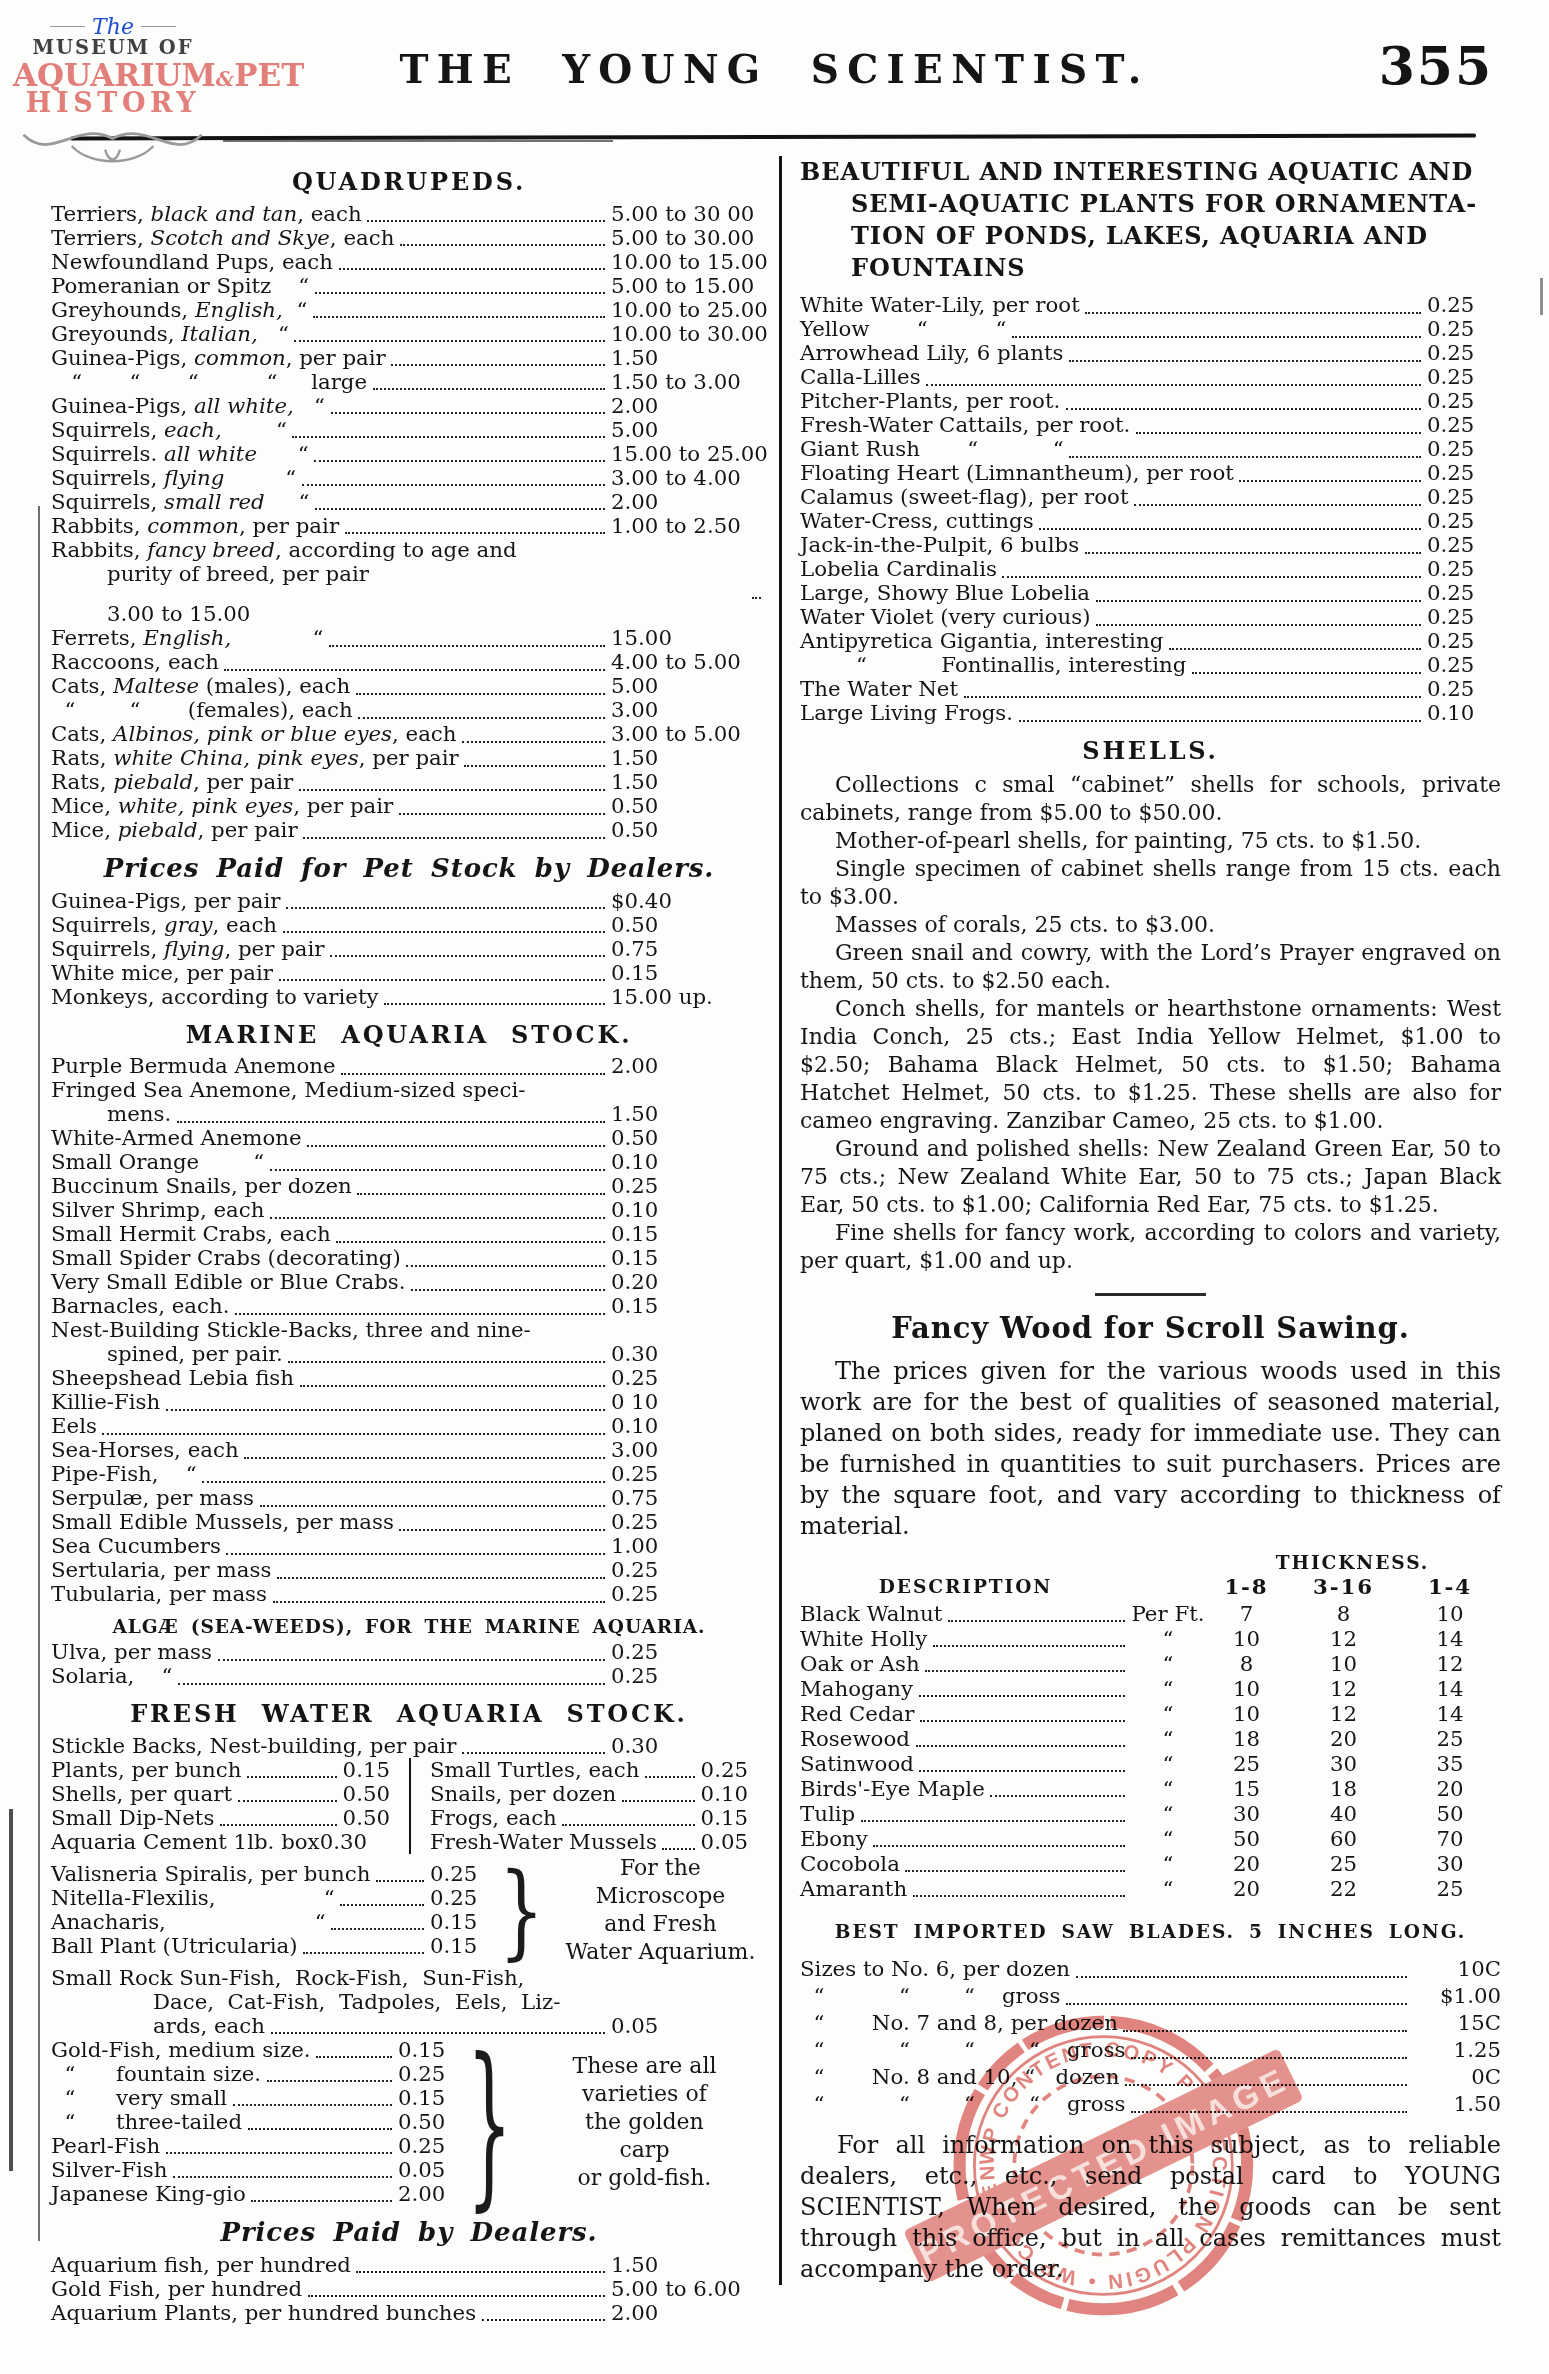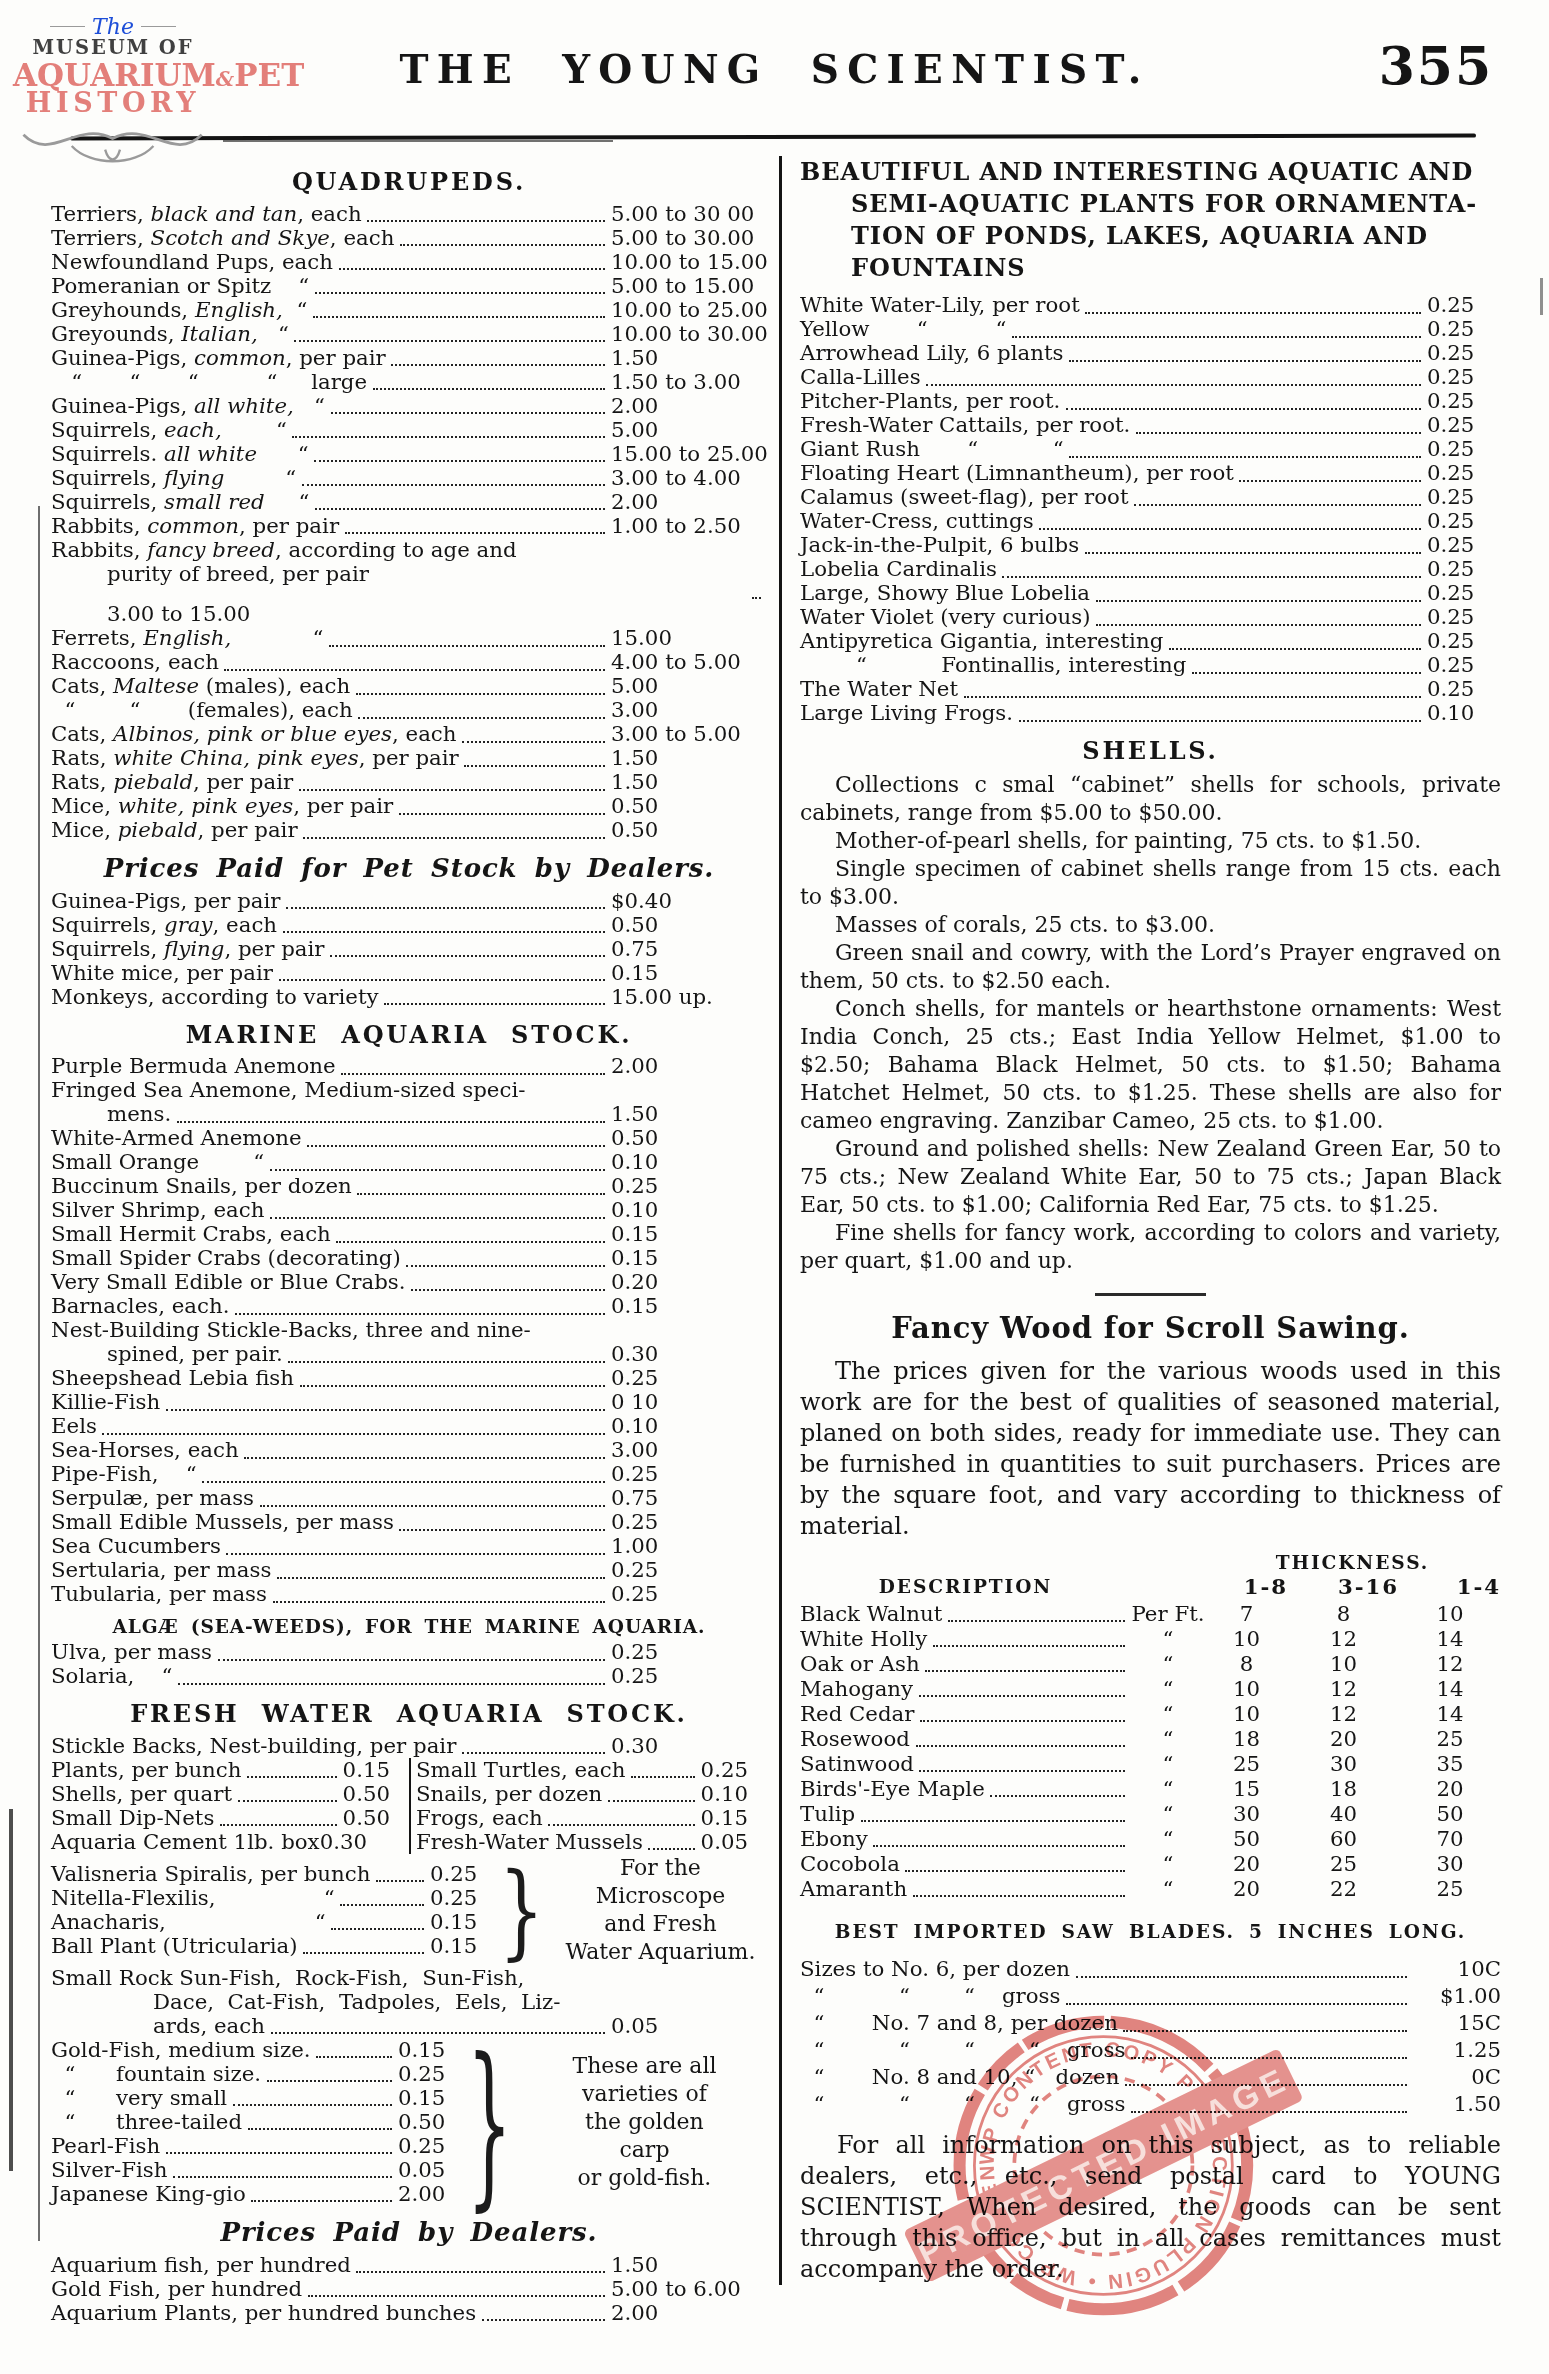--- a/index.html
+++ b/index.html
@@ -44,21 +44,21 @@
   .leader{flex:1 1 11px;height:0;border-bottom:2.8px dotted #232323;margin:0 5.6px 3.7px;align-self:flex-end;min-width:9.3px;}
   .price{flex:none;white-space:pre;}
   .w170 .price{width:156px;}
   .w80 .price{width:74px;}
   .w64 .price{width:59px;}
   .saw .price{width:88px;text-align:right;}
 
   
   .tc-row{display:grid;grid-template-columns:1fr 1fr;font-size:21.3px;line-height:24px;}
   .tc-half{display:flex;align-items:baseline;padding-right:7.4px;}
-  .tc-right{border-left:2.8px solid #141414;padding-left:5px;}
+  .tc-right{border-left:2.8px solid #141414;padding-left:19px;}
 
   
   .brace-group{display:flex;align-items:center;}
   .bg-rows{flex:none;}
   .bg-rows.wide{width:438px;}
   .bg-rows.narrow{width:406px;}
   .brace{flex:none;color:#1c1c1c;font-family:"DejaVu Serif",serif;}
   .brace.b4{font-size:102px;transform:scaleY(1.0) scaleX(0.7);line-height:93px;}
   .brace.b7{font-size:102px;transform:scaleY(1.75) scaleX(0.7);line-height:93px;}
   .bg-note{flex:1;text-align:center;font-size:22px;line-height:28px;}
@@ -67,21 +67,21 @@
   .rc-head-line{font-weight:bold;font-size:24px;line-height:32px;letter-spacing:0.9px;white-space:pre;}
   .para{font-size:22px;line-height:28px;text-indent:35px;text-align:justify;}
   .sep-rule{width:111px;height:2.8px;background:#2a2a2a;margin:18.6px auto 15px;}
   .wood-title{text-align:center;font-weight:bold;font-size:29px;margin:5.6px 0 11px;letter-spacing:0.9px;}
   .thick-hdr{display:grid;grid-template-columns:1fr 74px 297px;font-size:18.6px;font-weight:bold;
     letter-spacing:1.9px;margin-top:9.3px;}
   .thick-hdr .th-label{text-align:center;}
   .wood-cols{display:grid;grid-template-columns:1fr 74px 83px 111px 102px;font-size:18.6px;
     font-weight:bold;letter-spacing:1.9px;line-height:28px;}
   .wood-cols .desc{text-align:center;}
-  .wood-cols .cv{text-align:right;font-size:21.3px;}
+  .wood-cols .cv{text-align:center;font-size:21.3px;}
   .wood-row{display:grid;grid-template-columns:1fr 74px 83px 111px 102px;font-size:21.3px;line-height:25px;}
   .wood-name{display:flex;align-items:baseline;}
   .wood-unit{text-align:center;white-space:pre;}
   .wood-val{text-align:center;}
   .saw-title{text-align:center;font-weight:bold;font-size:18.6px;letter-spacing:1.9px;word-spacing:5.6px;margin:20.4px 0 13px;}
   .closing{margin-top:13px;font-size:24px;line-height:31px;text-indent:37px;text-align:justify;}
 
   
   .stamp{position:absolute;left:941px;top:1966px;width:334px;height:399px;
     mix-blend-mode:multiply;opacity:.85;pointer-events:none;}

